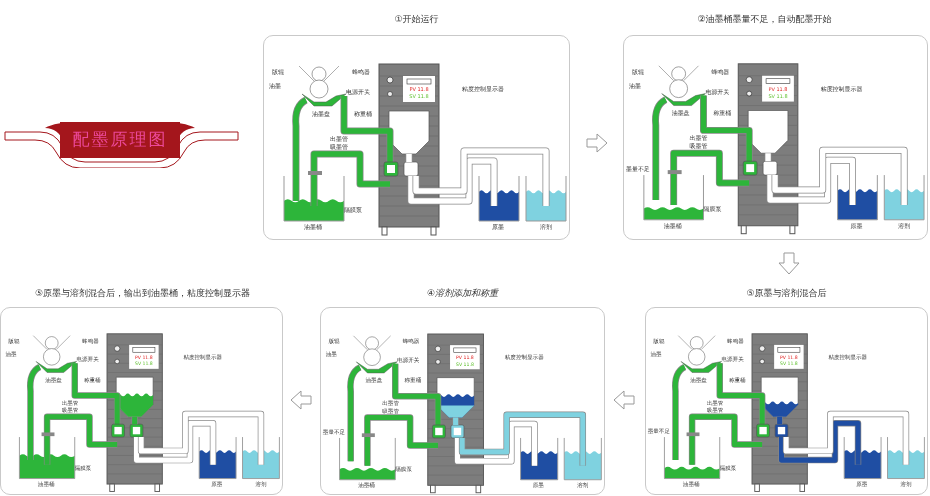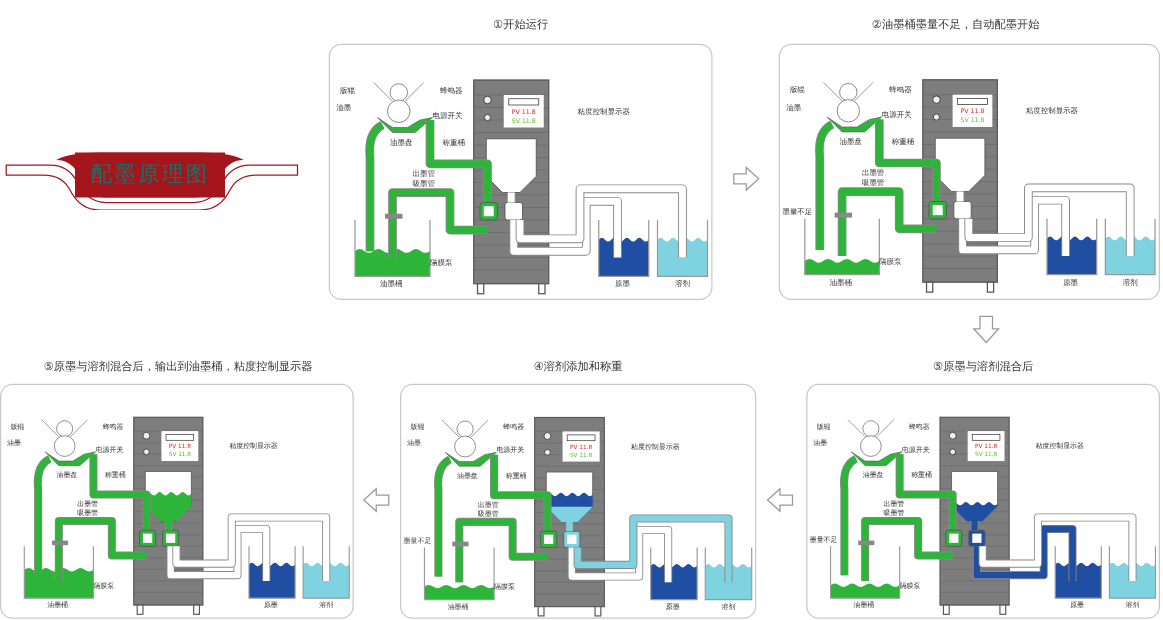--- a/index.html
+++ b/index.html
@@ -5,37 +5,37 @@
   * { box-sizing: border-box; margin: 0; padding: 0; }
   body { width: 930px; height: 496px; background: #ffffff; position: relative; overflow: hidden;
          font-family: "DejaVu Sans", sans-serif; }
   .step-title { position: absolute; font-size: 9px; color: #333; text-align: center; white-space: nowrap; }
   .panel { position: absolute; border: 1px solid #c9c9c9; border-radius: 10px; background: #fff; overflow: hidden; }
   .panel svg { position: absolute; left: 0; top: 0; }
   .lbl { font-size: 6px; fill: #333; font-family: "DejaVu Sans", sans-serif; }
   .arrow-box { position: absolute; }
   #banner { position: absolute; left: 0; top: 118px; width: 240px; height: 50px; }
   #banner-text { position: absolute; left: 60px; top: 128px; width: 120px; text-align: center;
-                 color: #0f766e; font-size: 17px; letter-spacing: 2px; font-family: "DejaVu Sans", sans-serif; }
+                 color: #ec4899; font-size: 17px; letter-spacing: 2px; font-family: "DejaVu Sans", sans-serif; }
 </style>
 </head>
 <body>
 
 <svg id="banner" viewBox="0 0 240 50">
   <path d="M5 14 H40 Q55 14 62 28 Q70 44 85 44 H155 Q170 44 178 28 Q185 14 200 14 H238 V22 H205 Q190 22 184 34 Q176 50 160 50 H80 Q64 50 56 34 Q50 22 35 22 H5 Z" fill="none" stroke="#a4161c" stroke-width="1"></path>
   <path d="M45 10 Q58 10 64 24 Q70 40 85 40 H155 Q170 40 176 24 Q182 10 195 10 Q185 4 160 4 H80 Q55 4 45 10 Z" fill="#a4161c"></path>
   <rect x="60" y="4" width="120" height="36" fill="#a4161c"></rect>
   <path d="M4 12 Q2 18 4 22 H50 Q58 22 60 30 L62 36 Q68 46 80 46 H160 Q172 46 178 36 L180 30 Q182 22 190 22 H236 Q238 18 236 12 H190 Q180 12 176 20 L172 30 Q168 38 158 38 H82 Q72 38 68 30 L64 20 Q60 12 50 12 Z" fill="#a4161c" opacity="0.0"></path>
 </svg>
 <div id="banner-text">配墨原理图</div>
 
 <div class="step-title" style="left:263px; top:13px; width:307px;">①开始运行</div>
 <div class="step-title" style="left:612px; top:13px; width:305px;">②油墨桶墨量不足，自动配墨开始</div>
 <div class="step-title" style="left:645px; top:287px; width:283px;">⑤原墨与溶剂混合后</div>
-<div class="step-title" style="left:320px; top:287px; width:285px;">④溶剂添加和称重</div>
+<div class="step-title" style="left:320px; top:287px; width:285px;font-style:italic;">④溶剂添加和称重</div>
 <div class="step-title" style="left:0px; top:287px; width:285px;">⑤原墨与溶剂混合后，输出到油墨桶，粘度控制显示器</div>
 
 <div class="panel" style="left:263px; top:35px; width:307px; height:205px;">
     <svg class="diagram" width="307" height="205">
       <g transform="scale(1)">
         <path d="M20 164.75 q3.75 -3 7.5 0 q3.75 3 7.5 0 q3.75 -3 7.5 0 q3.75 3 7.5 0 q3.75 -3 7.5 0 q3.75 3 7.5 0 q3.75 -3 7.5 0 q3.75 3 7.5 0 L80 185 L20 185 Z" fill="#2db53a"></path>
         <path d="M20 140 V185 H80 V140" fill="none" stroke="#999" stroke-width="1"></path>
         <path d="M215 155.75 q2.5 -3 5 0 q2.5 3 5 0 q2.5 -3 5 0 q2.5 3 5 0 q2.5 -3 5 0 q2.5 3 5 0 q2.5 -3 5 0 q2.5 3 5 0 L255 185 L215 185 Z" fill="#1f4ea3"></path>
         <path d="M215 140 V185 H255 V140" fill="none" stroke="#999" stroke-width="1"></path>
         <path d="M262 155.75 q2.5 -3 5 0 q2.5 3 5 0 q2.5 -3 5 0 q2.5 3 5 0 q2.5 -3 5 0 q2.5 3 5 0 q2.5 -3 5 0 q2.5 3 5 0 L302 185 L262 185 Z" fill="#7fd2e0"></path>

